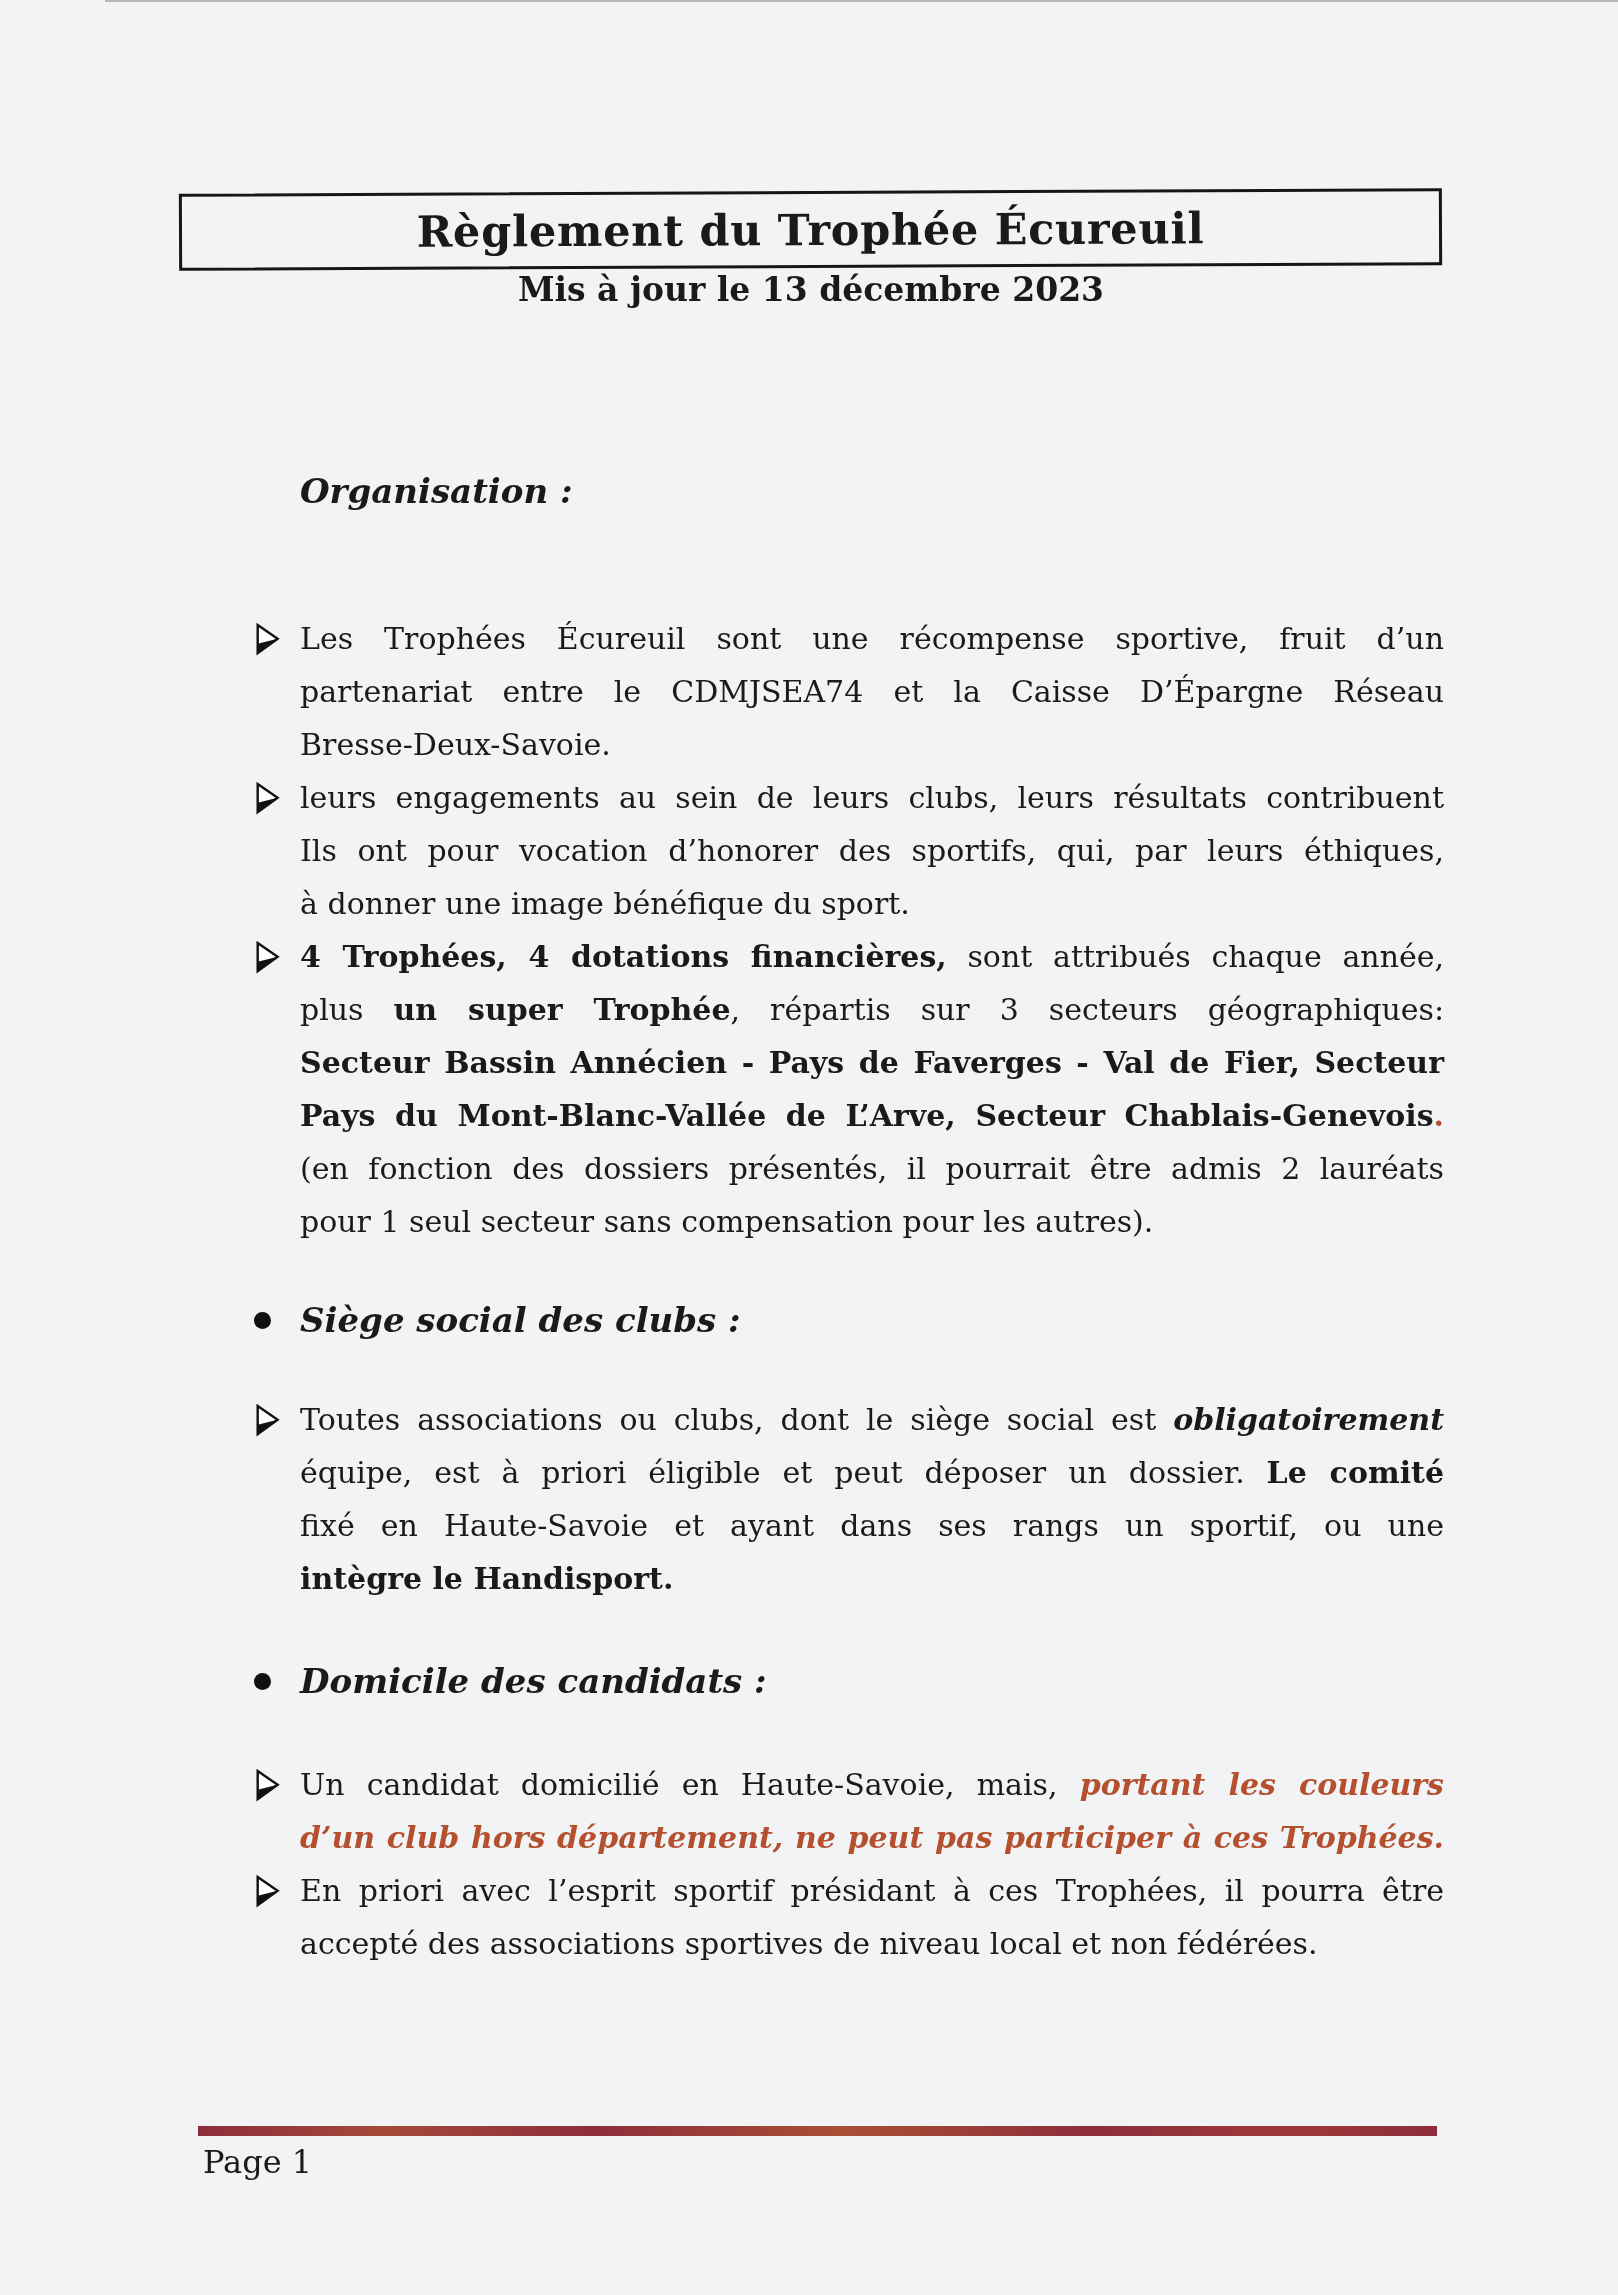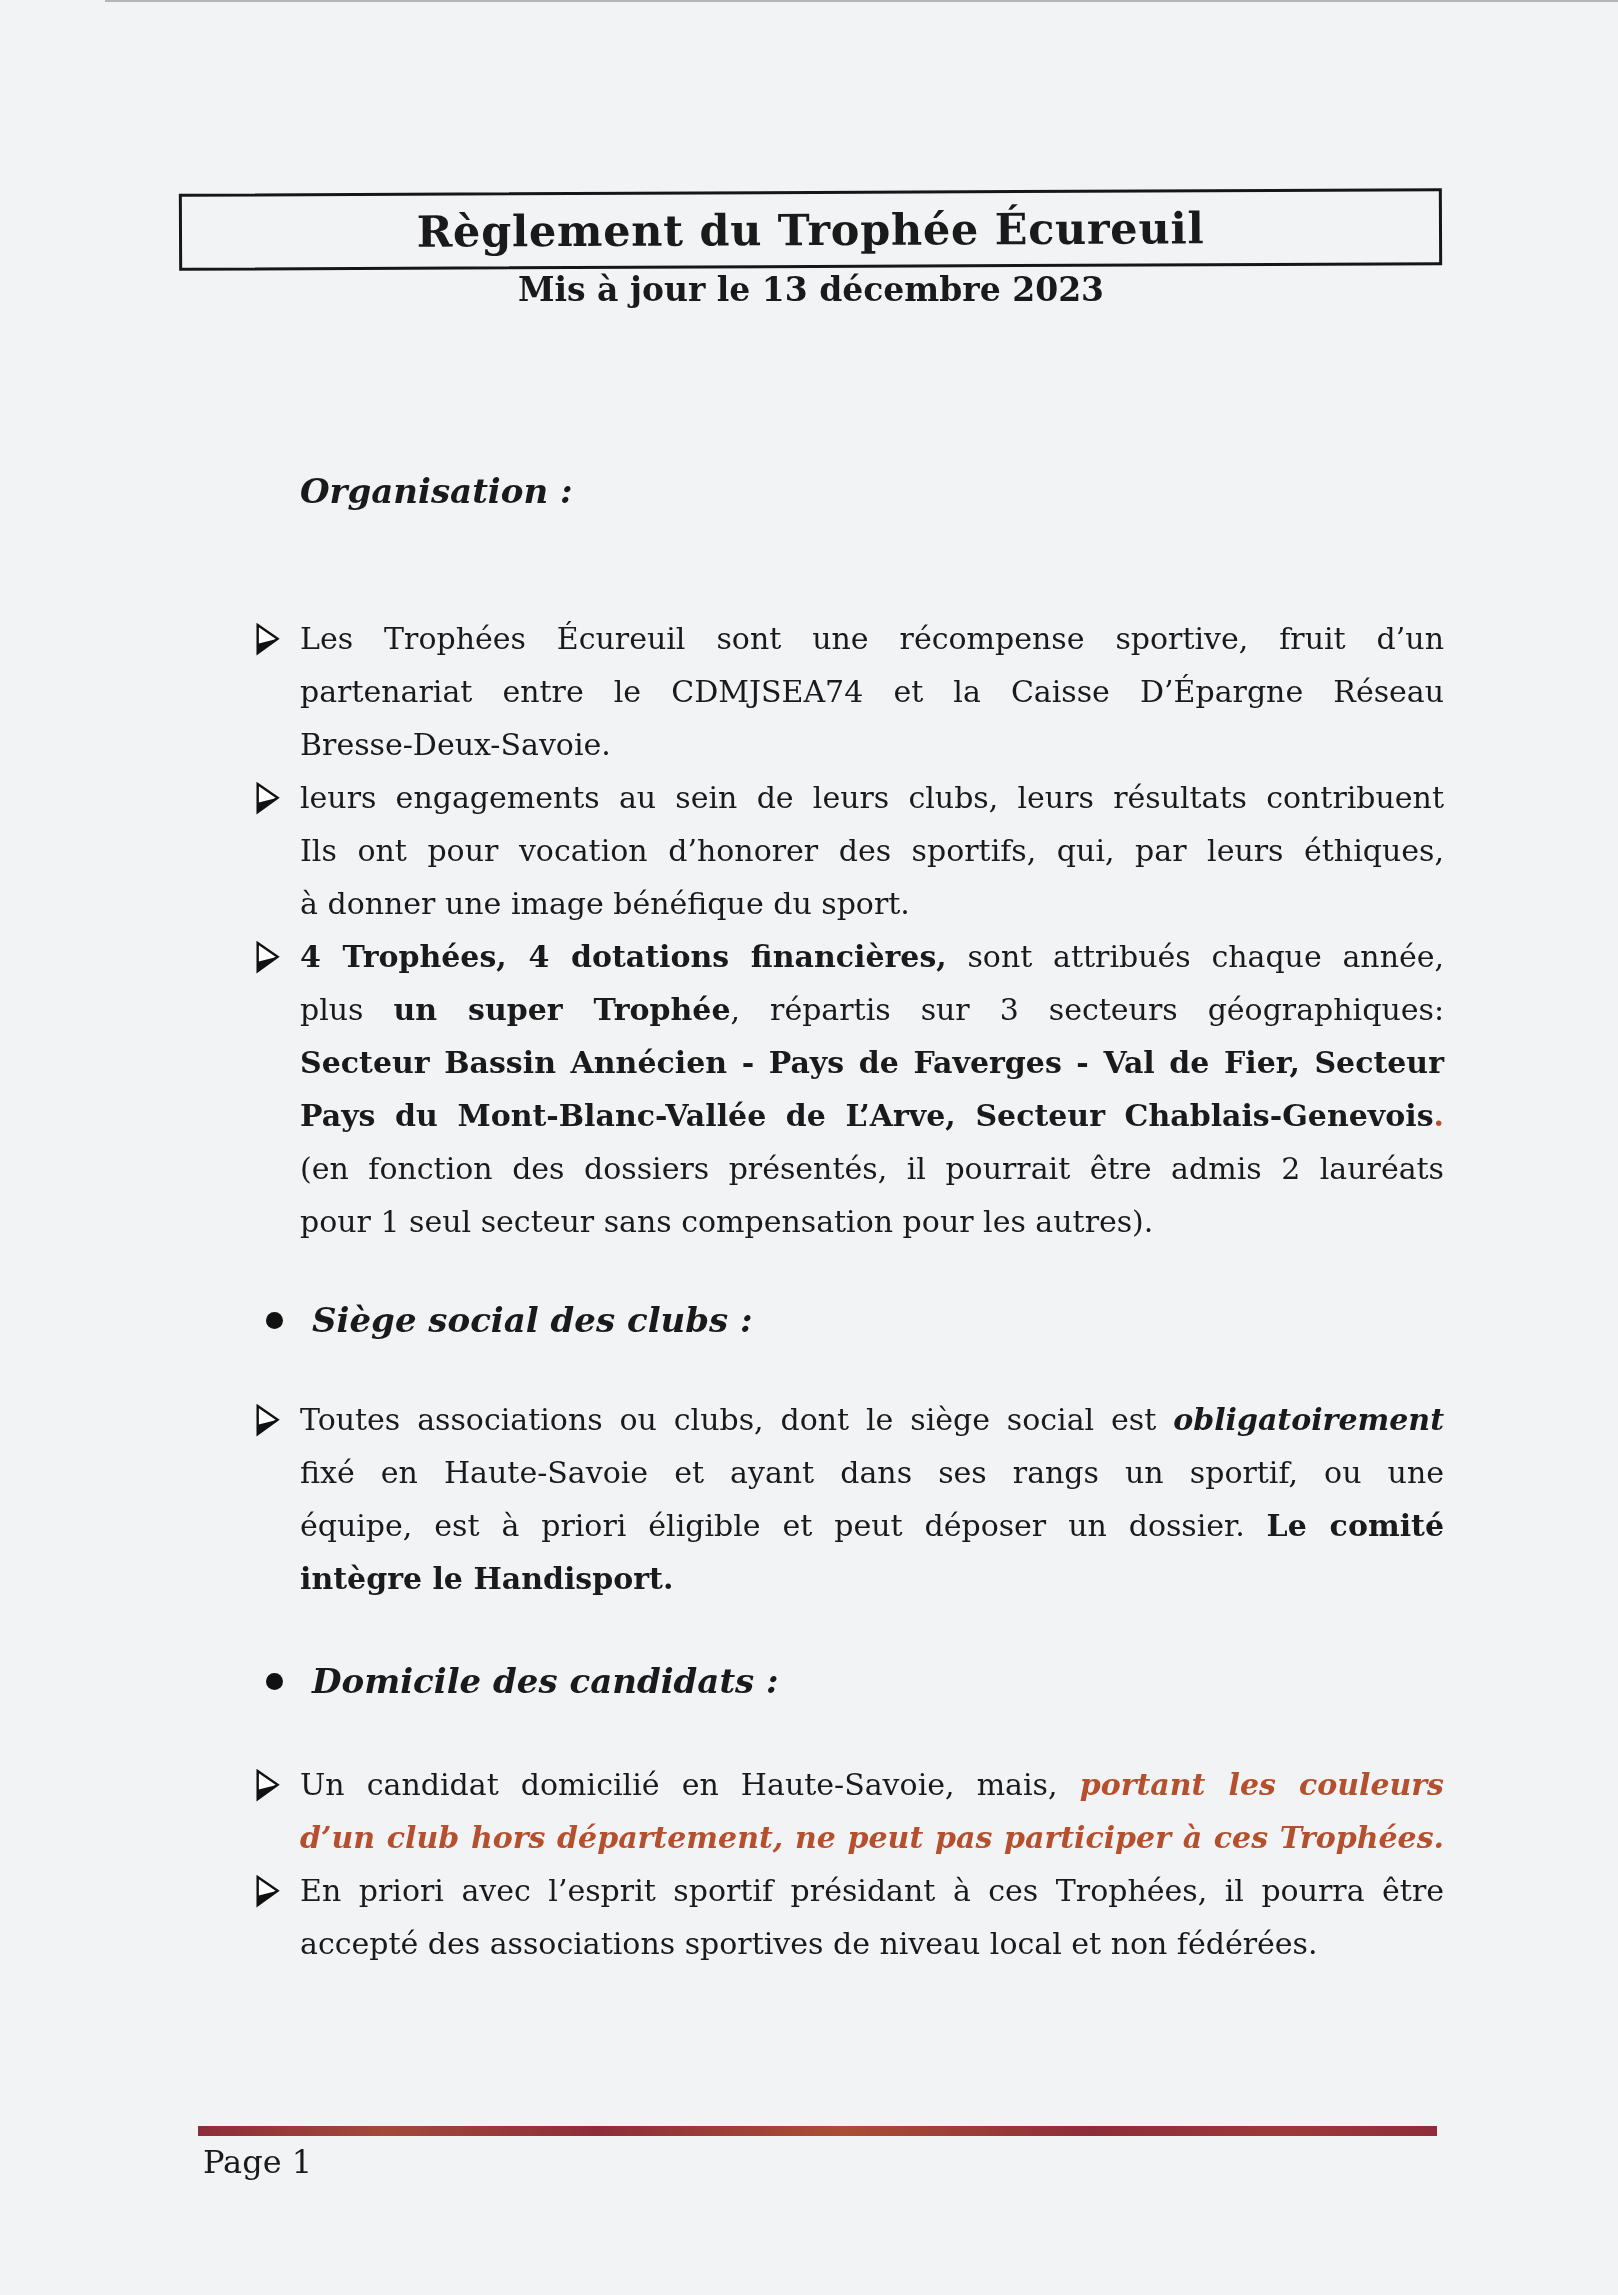--- a/index.html
+++ b/index.html
@@ -18,21 +18,21 @@
     border:3.3px solid #161616;
     display:flex;align-items:center;justify-content:center;
     transform:rotate(-0.25deg);
   }
   .title-text{font-size:43px;font-weight:bold;letter-spacing:0.7px;}
   .subtitle{
     position:absolute;left:179px;top:270px;width:1264px;
     text-align:center;font-size:33px;font-weight:bold;
   }
   .heading{
-    position:absolute;left:266px;
+    position:absolute;left:254px;
     display:flex;align-items:center;
     font-size:34px;font-weight:bold;font-style:italic;
     line-height:42px;height:42px;
   }
   .heading .dot{
     width:17px;height:17px;border-radius:50%;background:#111;
     margin-right:29px;flex:0 0 auto;font-style:normal;
   }
   .heading.nodot{left:300px;}
   .list{position:absolute;left:254px;width:1190px;}
@@ -114,22 +114,22 @@
 
   <div class="list" style="top:1393px;">
       <div class="item">
         <span class="marker">
           <svg viewBox="0 0 40 48" xmlns="http://www.w3.org/2000/svg">
             <polygon points="5,3 34,23 5,44" fill="#ffffff" stroke="#111111" stroke-width="3.5"></polygon>
             <polygon points="5,30 34,23 5,44" fill="#111111"></polygon>
           </svg>
         </span>
         <div class="line j"><span>Toutes associations ou clubs, dont le siège social est </span><span class="bi">obligatoirement</span></div>
+        <div class="line j"><span>équipe, est à priori éligible et peut déposer un dossier. </span><span class="b">Le comité</span></div>
         <div class="line j"><span>fixé en Haute-Savoie et ayant dans ses rangs un sportif, ou une</span></div>
-        <div class="line j"><span>équipe, est à priori éligible et peut déposer un dossier. </span><span class="b">Le comité</span></div>
         <div class="line"><span class="b">intègre le Handisport.</span></div>
       </div>
     </div>
 
   <div class="heading" style="top:1660px;">
     <span class="dot"></span>
     <span>Domicile des candidats :</span>
   </div>
 
   <div class="list" style="top:1758px;">

